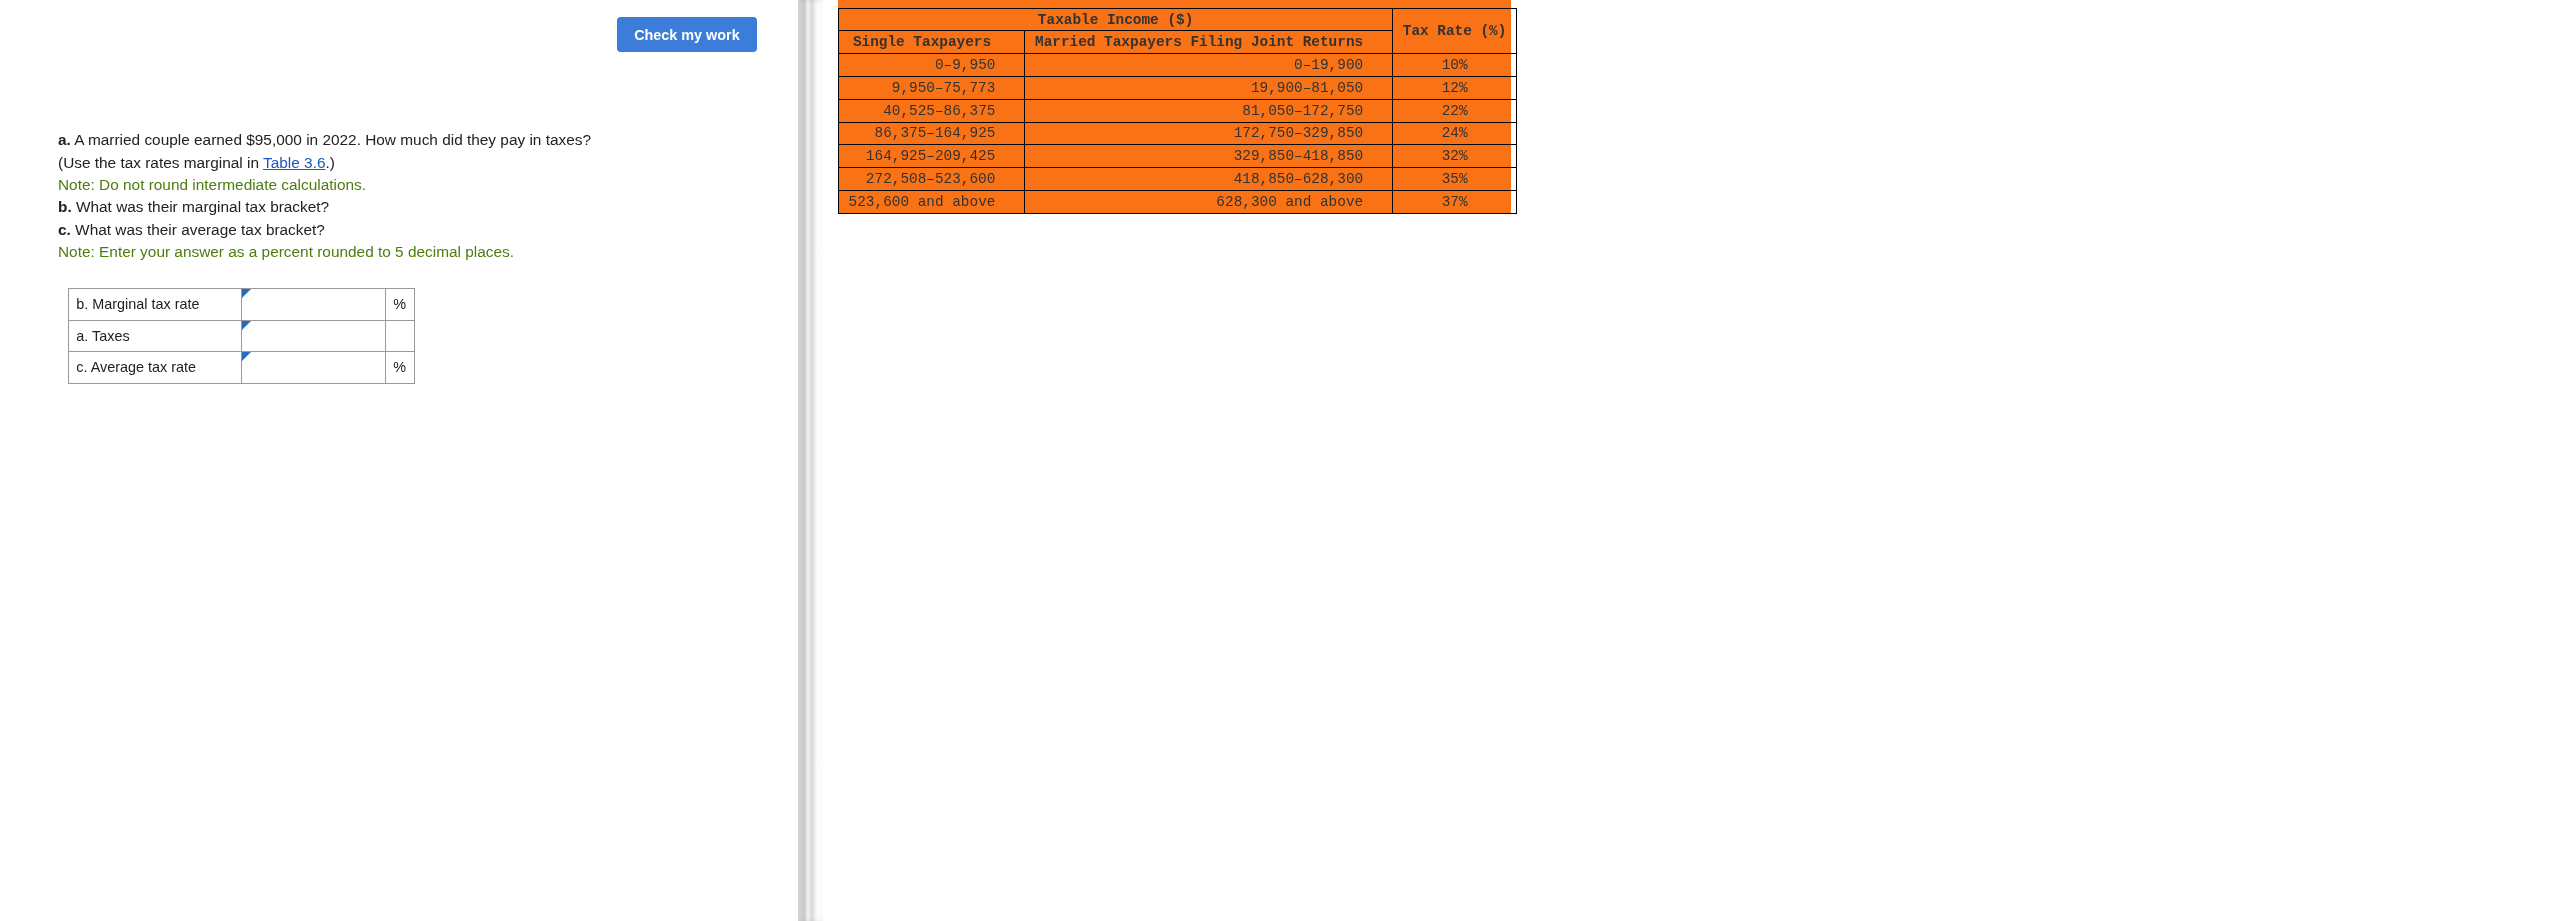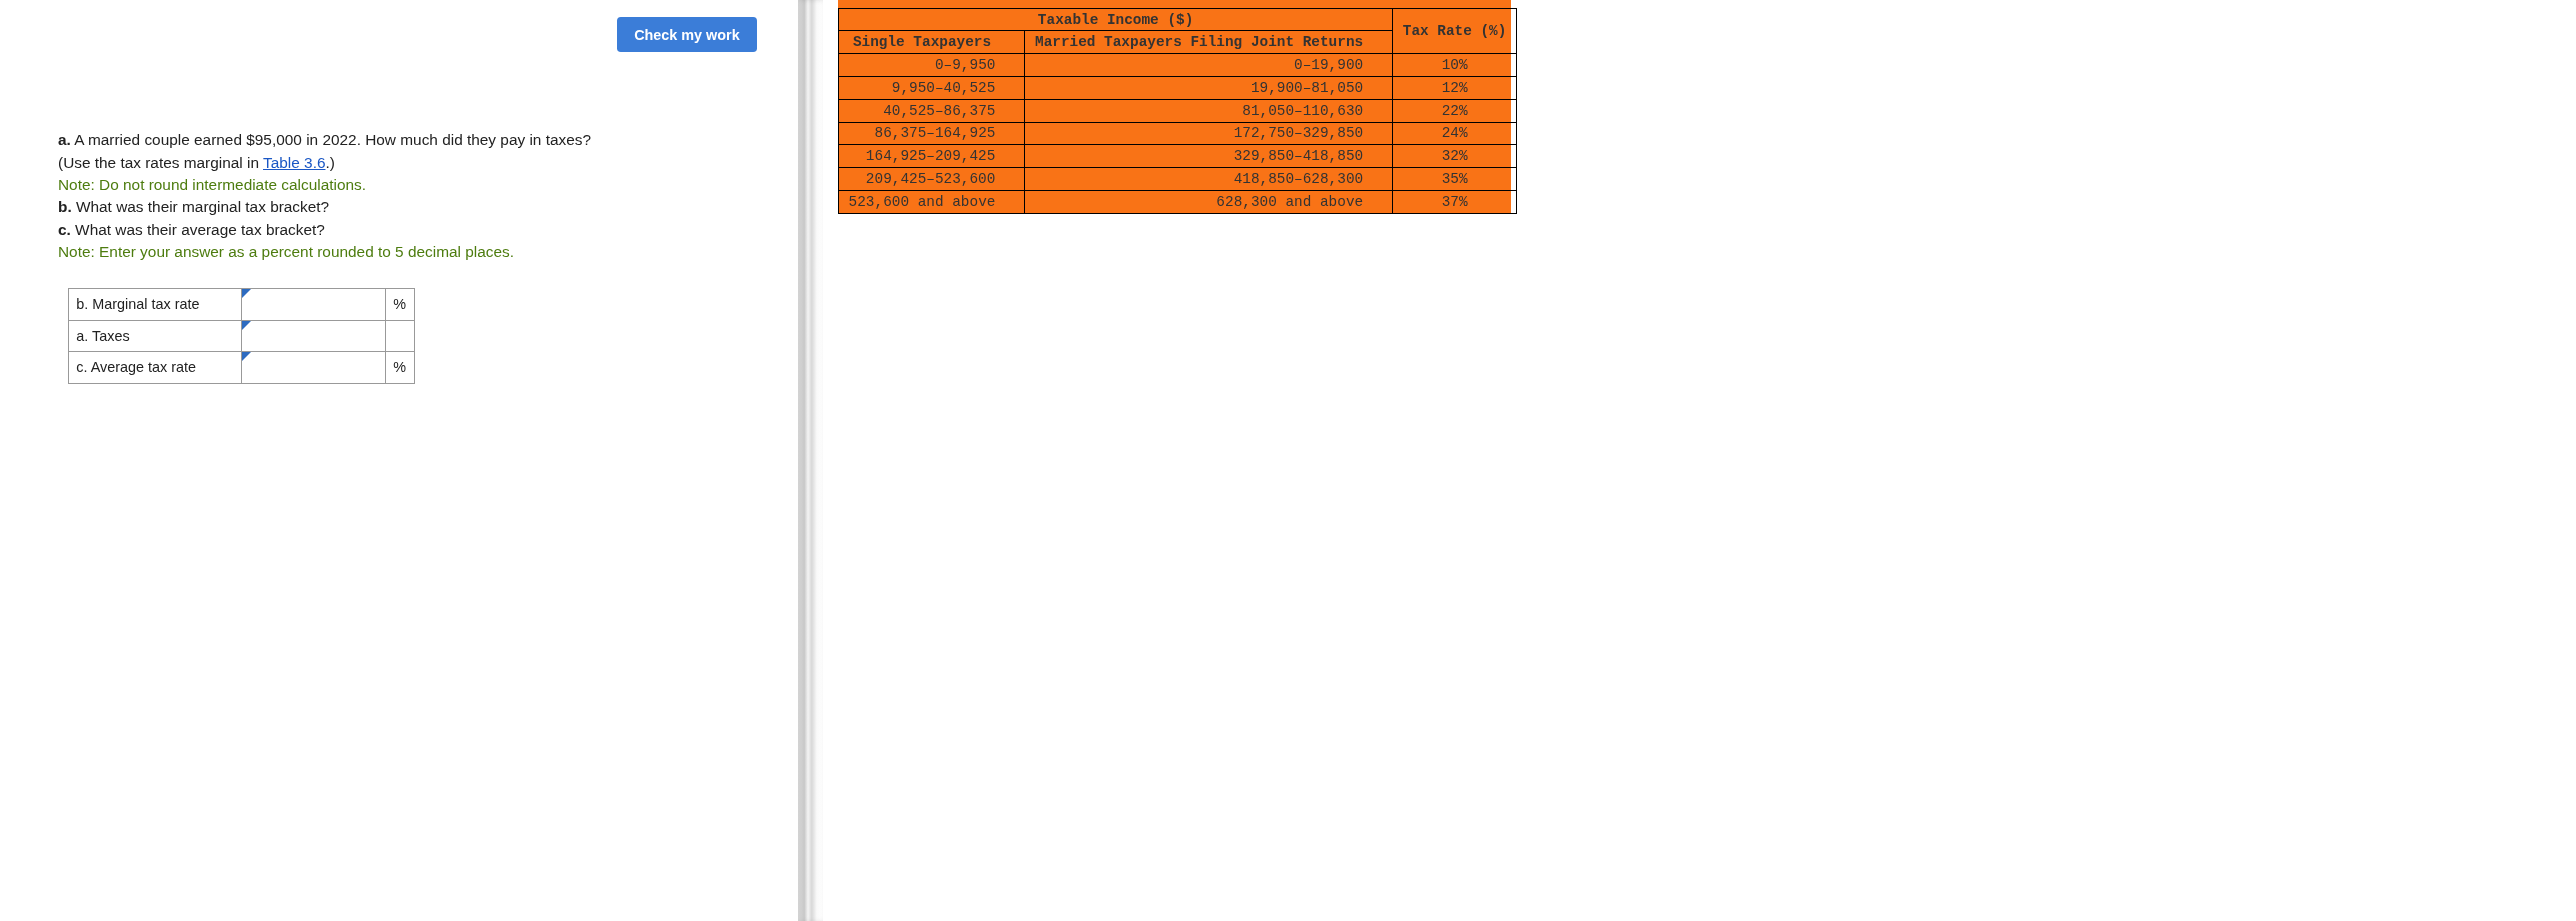--- a/index.html
+++ b/index.html
@@ -189,41 +189,41 @@
         <th class="col-married group-header" style="text-align:center;">Married Taxpayers Filing Joint Returns</th>
       </tr>
     </thead>
     <tbody>
       <tr>
         <td class="col-single">0–9,950</td>
         <td class="col-married">0–19,900</td>
         <td class="col-rate">10%</td>
       </tr>
       <tr>
-        <td class="col-single">9,950–40,525</td>
+        <td class="col-single">9,950–75,773</td>
         <td class="col-married">19,900–81,050</td>
         <td class="col-rate">12%</td>
       </tr>
       <tr>
         <td class="col-single">40,525–86,375</td>
-        <td class="col-married">81,050–110,630</td>
+        <td class="col-married">81,050–172,750</td>
         <td class="col-rate">22%</td>
       </tr>
       <tr>
         <td class="col-single">86,375–164,925</td>
         <td class="col-married">172,750–329,850</td>
         <td class="col-rate">24%</td>
       </tr>
       <tr>
         <td class="col-single">164,925–209,425</td>
         <td class="col-married">329,850–418,850</td>
         <td class="col-rate">32%</td>
       </tr>
       <tr>
-        <td class="col-single">209,425–523,600</td>
+        <td class="col-single">272,508–523,600</td>
         <td class="col-married">418,850–628,300</td>
         <td class="col-rate">35%</td>
       </tr>
       <tr>
         <td class="col-single">523,600 and above</td>
         <td class="col-married">628,300 and above</td>
         <td class="col-rate">37%</td>
       </tr>
     </tbody>
   </table>

